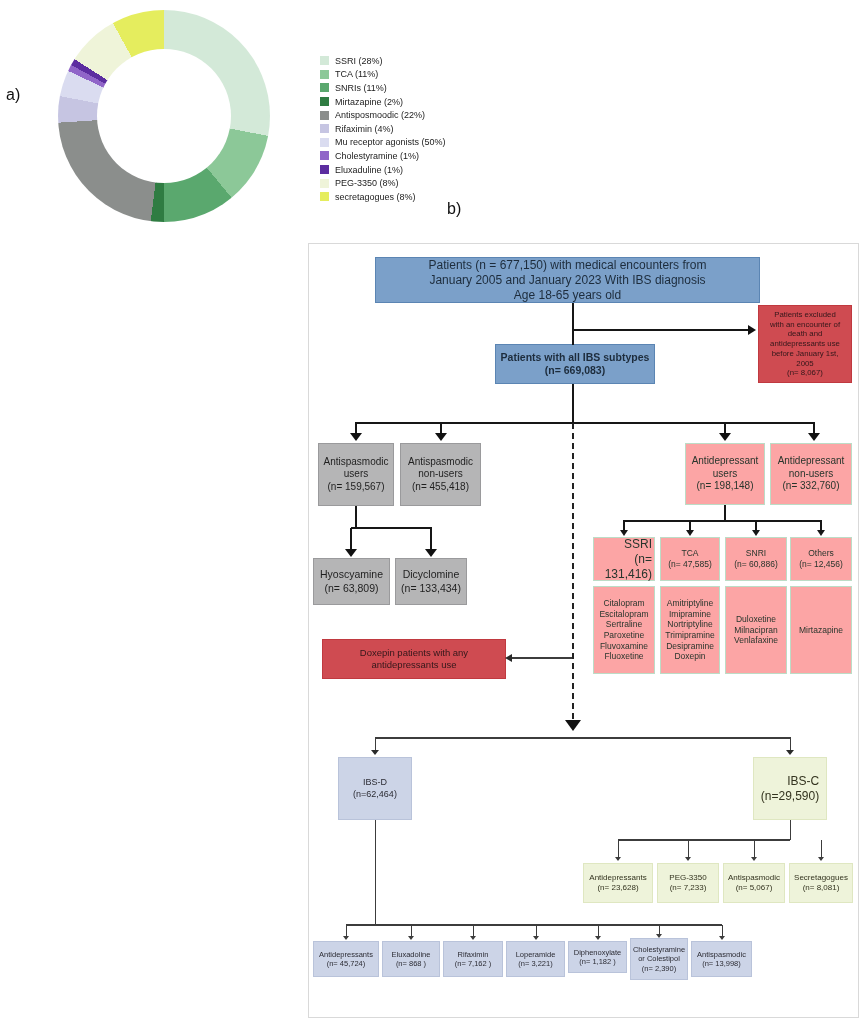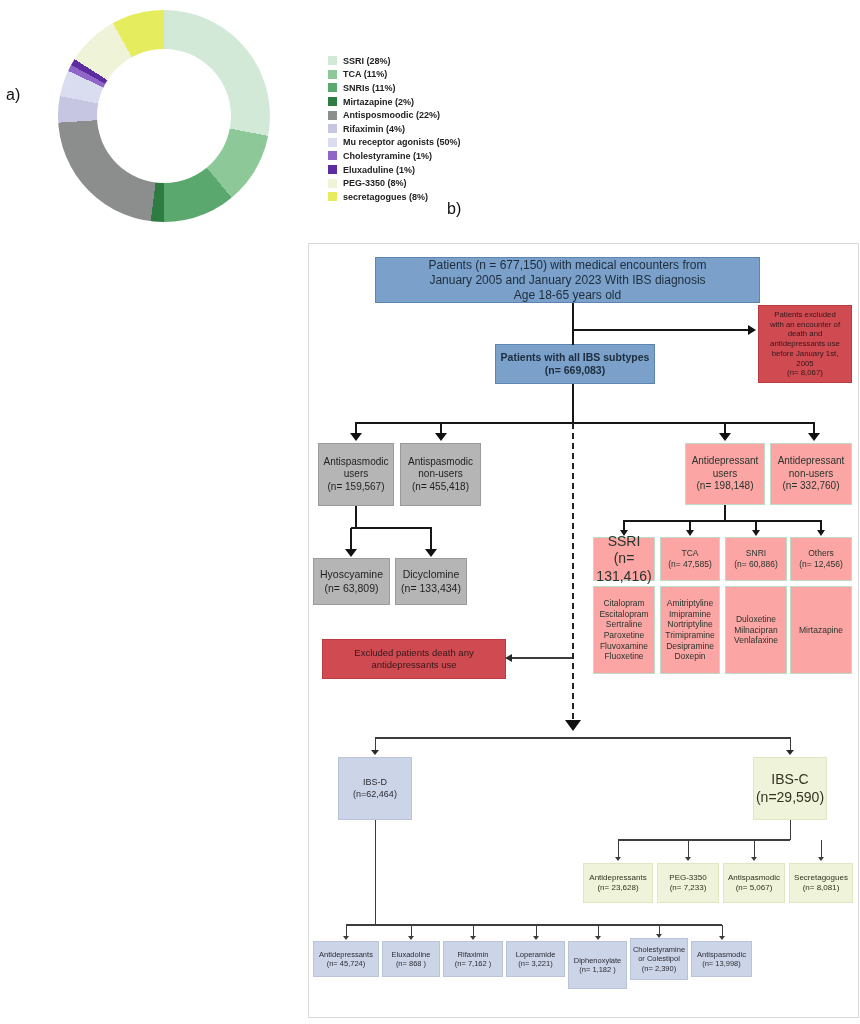--- a/index.html
+++ b/index.html
@@ -43,21 +43,21 @@
 </style>
 </head>
 <body>
 
 <div class="panel-label" style="left:6px;top:86px;">a)</div>
 
 <div class="donut" style="left: 58px; top: 10px; width: 212px; height: 212px; background: conic-gradient(rgb(211, 233, 216) 0%, rgb(211, 233, 216) 28%, rgb(140, 200, 152) 28%, rgb(140, 200, 152) 39%, rgb(90, 168, 110) 39%, rgb(90, 168, 110) 50%, rgb(47, 124, 66) 50%, rgb(47, 124, 66) 52%, rgb(139, 142, 140) 52%, rgb(139, 142, 140) 74%, rgb(198, 197, 226) 74%, rgb(198, 197, 226) 78%, rgb(218, 220, 240) 78%, rgb(218, 220, 240) 82%, rgb(144, 101, 200) 82%, rgb(144, 101, 200) 83%, rgb(92, 45, 160) 83%, rgb(92, 45, 160) 84%, rgb(239, 244, 217) 84%, rgb(239, 244, 217) 92%, rgb(229, 237, 94) 92%, rgb(229, 237, 94) 100%);">
   <div class="donut-hole" style="left:39px;top:39px;width:134px;height:134px;"></div>
 </div>
 
-<div class="legend" style="left:328px;top:54px;font-weight:bold;">
+<div class="legend" style="left:320px;top:54px;">
     <div class="legend-item">
       <span class="sw" style="background: rgb(211, 233, 216);"></span>
       <span class="lt">SSRI (28%)</span>
     </div>
     <div class="legend-item">
       <span class="sw" style="background: rgb(140, 200, 152);"></span>
       <span class="lt">TCA (11%)</span>
     </div>
     <div class="legend-item">
       <span class="sw" style="background: rgb(90, 168, 110);"></span>
@@ -125,21 +125,21 @@
 (n= 198,148)</div>
 <div class="box green" style="left:770px;top:443px;width:82px;height:62px;font-size:10px;">Antidepressant
 non-users
 (n= 332,760)</div>
 
 <div class="box gray" style="left:313px;top:558px;width:77px;height:47px;font-size:10.5px;">Hyoscyamine
 (n= 63,809)</div>
 <div class="box gray" style="left:395px;top:558px;width:72px;height:47px;font-size:10.5px;">Dicyclomine
 (n= 133,434)</div>
 
-<div class="box green" style="left:593px;top:537px;width:62px;height:44px;font-size:14px;">SSRI
+<div class="box green" style="left:593px;top:537px;width:62px;height:44px;font-size:12px;text-align:right;">SSRI
 (n= 131,416)</div>
 <div class="box green" style="left:660px;top:537px;width:60px;height:44px;font-size:8.5px;">TCA
 (n= 47,585)</div>
 <div class="box green" style="left:725px;top:537px;width:62px;height:44px;font-size:8.5px;">SNRI
 (n= 60,886)</div>
 <div class="box green" style="left:790px;top:537px;width:62px;height:44px;font-size:8.5px;">Others
 (n= 12,456)</div>
 
 <div class="box green" style="left:593px;top:586px;width:62px;height:88px;font-size:8.5px;">Citalopram
 Escitalopram
@@ -151,46 +151,46 @@
 Imipramine
 Nortriptyline
 Trimipramine
 Desipramine
 Doxepin</div>
 <div class="box green" style="left:725px;top:586px;width:62px;height:88px;font-size:8.5px;">Duloxetine
 Milnacipran
 Venlafaxine</div>
 <div class="box green" style="left:790px;top:586px;width:62px;height:88px;font-size:8.5px;">Mirtazapine</div>
 
-<div class="box red" style="left:322px;top:639px;width:184px;height:40px;font-size:9.5px;">Excluded patients death  any
+<div class="box red" style="left:322px;top:639px;width:184px;height:40px;font-size:9.5px;">Doxepin patients with  any
 antidepressants use</div>
 
 <div class="box lav" style="left:338px;top:757px;width:74px;height:63px;font-size:9px;">IBS-D
 (n=62,464)</div>
-<div class="box yel" style="left:753px;top:757px;width:74px;height:63px;font-size:14px;">IBS-C
+<div class="box yel" style="left:753px;top:757px;width:74px;height:63px;font-size:12px;text-align:right;">IBS-C
 (n=29,590)</div>
 
 <div class="box yel" style="left:583px;top:863px;width:70px;height:40px;font-size:8px;">Antidepressants
 (n= 23,628)</div>
 <div class="box yel" style="left:657px;top:863px;width:62px;height:40px;font-size:8px;">PEG-3350
 (n= 7,233)</div>
 <div class="box yel" style="left:723px;top:863px;width:62px;height:40px;font-size:8px;">Antispasmodic
 (n= 5,067)</div>
 <div class="box yel" style="left:789px;top:863px;width:64px;height:40px;font-size:8px;">Secretagogues
 (n= 8,081)</div>
 
 <div class="box lav" style="left:313px;top:941px;width:66px;height:36px;font-size:7.5px;">Antidepressants
 (n= 45,724)</div>
 <div class="box lav" style="left:382px;top:941px;width:58px;height:36px;font-size:7.5px;">Eluxadoline
 (n= 868 )</div>
 <div class="box lav" style="left:443px;top:941px;width:60px;height:36px;font-size:7.5px;">Rifaximin
 (n= 7,162 )</div>
 <div class="box lav" style="left:506px;top:941px;width:59px;height:36px;font-size:7.5px;">Loperamide
 (n= 3,221)</div>
-<div class="box lav" style="left:568px;top:941px;width:59px;height:48px;font-size:7.5px;">Diphenoxylate
+<div class="box lav" style="left:568px;top:941px;width:59px;height:32px;font-size:7.5px;">Diphenoxylate
 (n= 1,182 )</div>
 <div class="box lav" style="left:630px;top:938px;width:58px;height:42px;font-size:7.5px;">Cholestyramine
 or Colestipol
 (n= 2,390)</div>
 <div class="box lav" style="left:691px;top:941px;width:61px;height:36px;font-size:7.5px;">Antispasmodic
 (n= 13,998)</div>
 
 <div class="ln" style="left:572px;top:303px;width:2px;height:42px;"></div>
 <div class="ln" style="left:573px;top:329px;width:175px;height:2px;"></div>
 <div class="ar" style="left:748px;top:325px;"></div>

